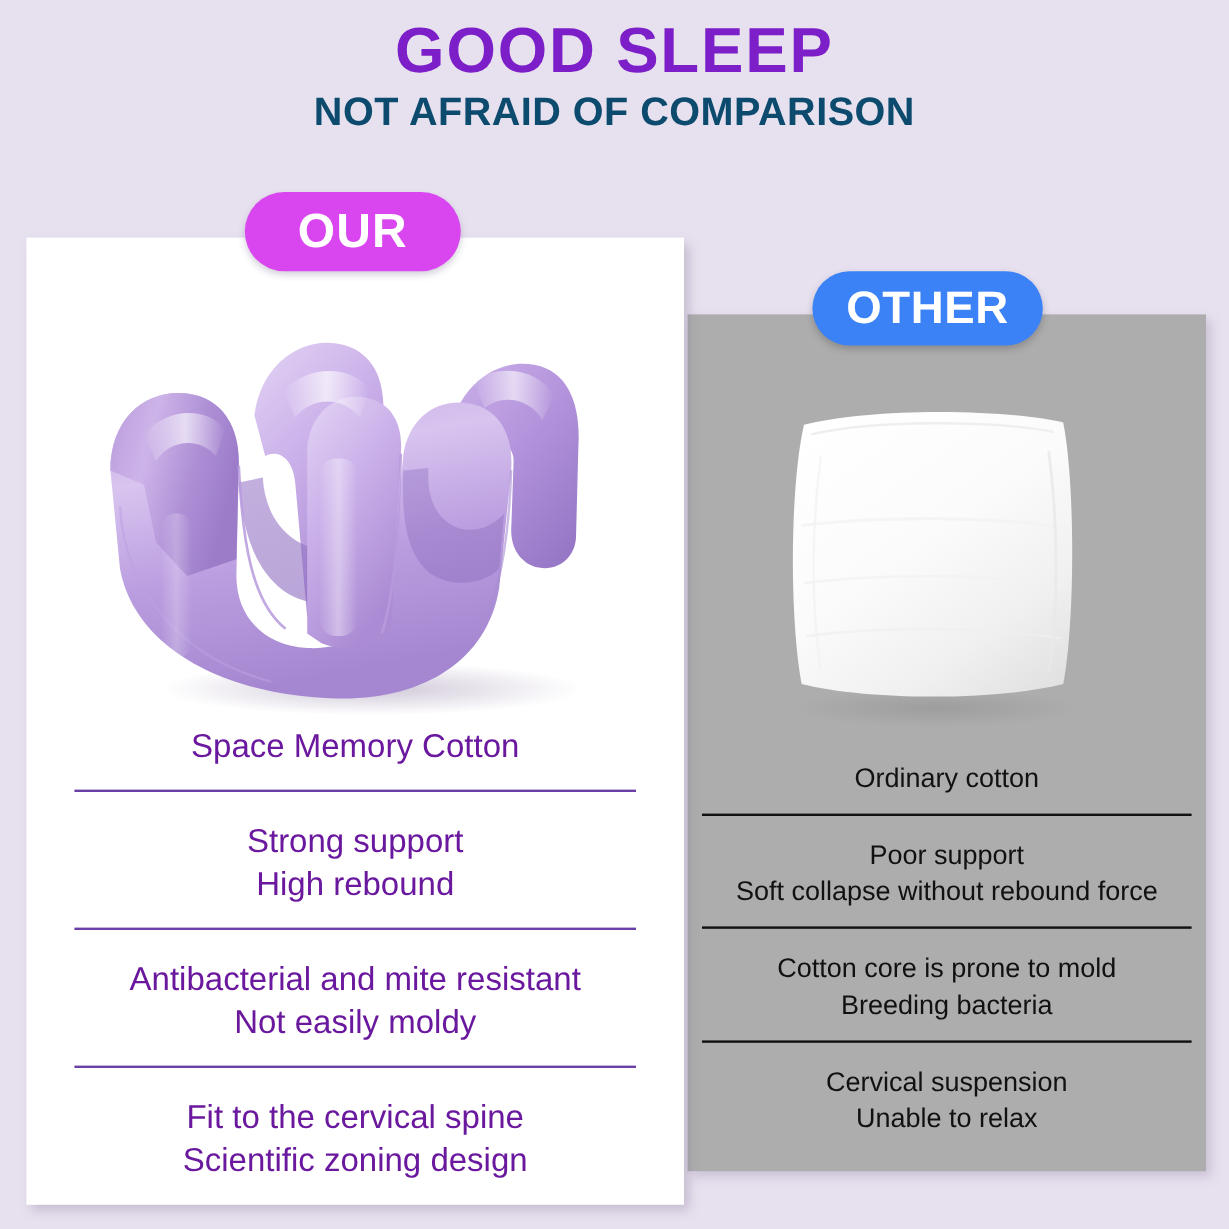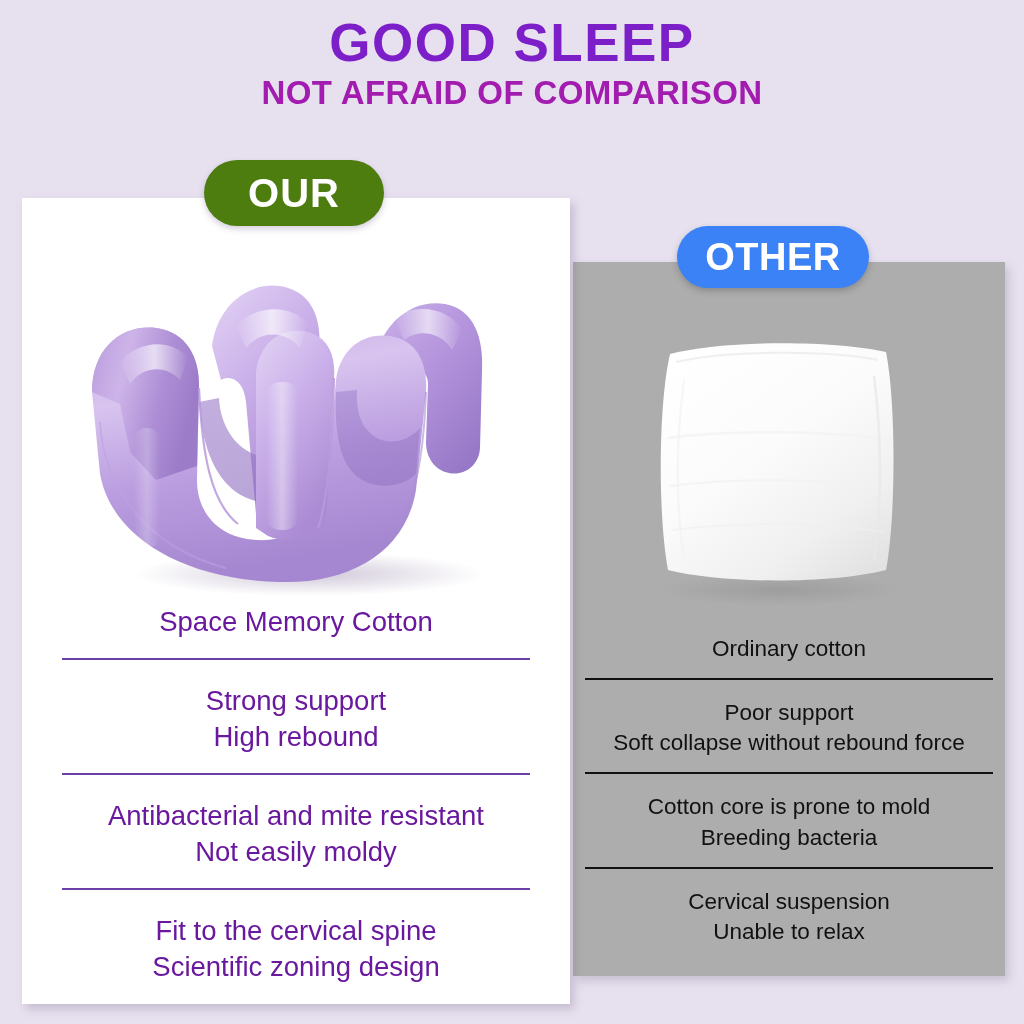--- a/index.html
+++ b/index.html
@@ -33,21 +33,21 @@
     font-size: 53px;
     font-weight: bold;
     color: #7d1fc9;
     letter-spacing: 1.5px;
     line-height: 1.02;
     margin: 0;
   }
   #title-sub {
     font-size: 33px;
     font-weight: bold;
-    color: #a21caf;
+    color: #0c4a6e;
     letter-spacing: 0.4px;
     line-height: 1.05;
     margin: 6px 0 0 0;
   }
 
   
   .panel {
     position: absolute;
     box-sizing: border-box;
   }
@@ -79,21 +79,21 @@
     border-radius: 999px;
     color: #ffffff;
     font-weight: bold;
     z-index: 6;
   }
   #badge-our {
     left: 204px;
     top: 160px;
     width: 180px;
     height: 66px;
-    background: #4d7c0f;
+    background: #d946ef;
     font-size: 40px;
     letter-spacing: 1px;
     box-shadow: 0 3px 6px rgba(80, 60, 110, 0.25);
   }
   #badge-other {
     left: 677px;
     top: 226px;
     width: 192px;
     height: 62px;
     background: #3b82f6;

